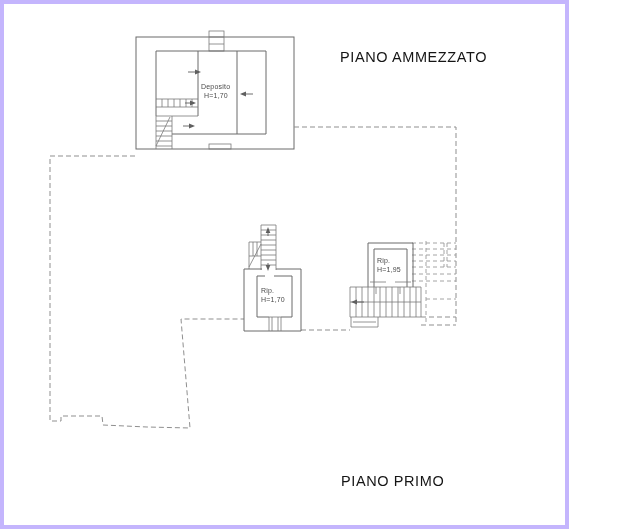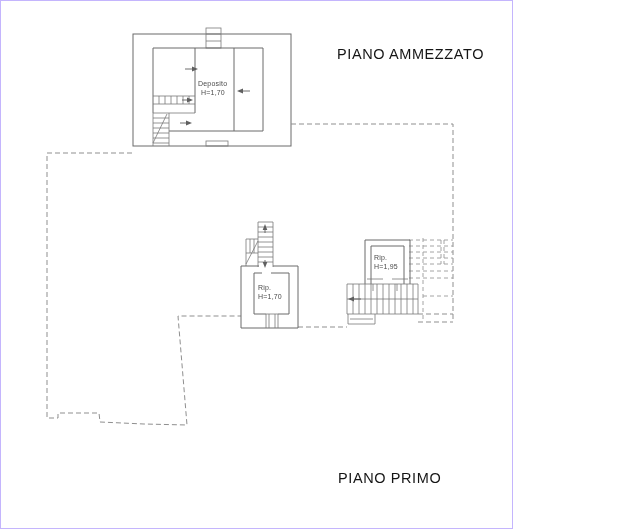--- a/index.html
+++ b/index.html
@@ -1,20 +1,20 @@
 <!DOCTYPE html>
 <html><head>
 <meta charset="utf-8">
 <style>
   html,body{margin:0;padding:0;background:#fff;}
   .canvas{
     position:relative;
-    width:513px;height:529px;
+    width:569px;height:529px;
     background:#ffffff;
-    border:1px solid #c4b5fd;
+    border:4px solid #c4b5fd;
     box-sizing:border-box;
     font-family:"Liberation Sans", sans-serif;
     overflow:hidden;
   }
   svg{display:block;}
   .solid{stroke:#6a6a6a;stroke-width:1;fill:none;}
   .solid-thin{stroke:#7a7a7a;stroke-width:0.8;fill:none;}
   .dashed{stroke:#8f8f8f;stroke-width:1;fill:none;stroke-dasharray:5 3;}
   .dashed-fine{stroke:#9a9a9a;stroke-width:0.9;fill:none;stroke-dasharray:4 3;}
   .arrow-line{stroke:#5f5f5f;stroke-width:0.9;fill:none;}

